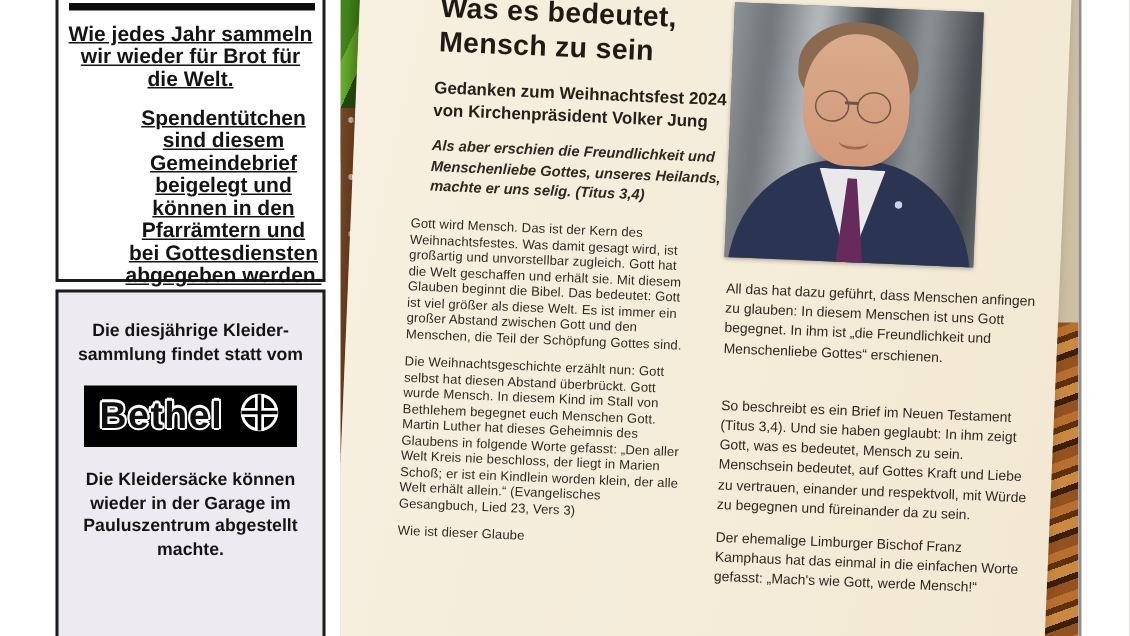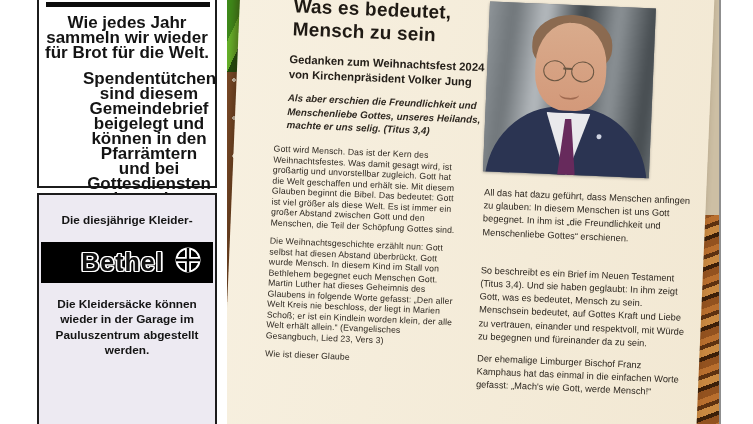--- a/index.html
+++ b/index.html
@@ -4,31 +4,31 @@
 <style>
   html,body{margin:0;padding:0;}
   body{width:753px;height:424px;overflow:hidden;background:#ffffff;
        font-family:"Liberation Sans",sans-serif;position:relative;}
 
   
   .side-box{position:absolute;left:37px;width:180px;border:2px solid #1c1c1c;
             box-sizing:border-box;text-align:center;color:#141414;}
   .box-brot{top:-3px;height:191px;background:#ffffff;}
   .brot-bar{position:absolute;left:7px;top:3px;width:164px;height:5px;background:#0c0c0c;}
-  .box-brot p{margin:11px auto 0;font-size:17px;line-height:15px;font-weight:bold;}
+  .box-brot p{margin:11px auto 0;font-size:14px;line-height:15px;font-weight:bold;text-decoration:underline;}
   .box-brot .p1{max-width:164px;margin-top:16px;}
   .box-brot .p2{max-width:146px;margin-left:44px;}
   .box-brot .thanks{font-style:italic;margin-top:13px;}
 
   .box-kleider{top:193px;height:262px;background:#edeaf2;}
   .box-kleider p{margin:0 auto;font-size:11.8px;line-height:15.5px;font-weight:bold;}
   .kleider-intro{margin-top:18px !important;text-align:center;}
   .kleider-date{font-size:14.2px !important;margin-top:15px !important;letter-spacing:.2px;}
   .bethel-logo{width:142px;height:41px;background:#000;margin:13px auto 0;
-               display:flex;align-items:center;justify-content:center;gap:9px;padding-left:30px;}
+               display:flex;align-items:center;justify-content:center;gap:9px;}
   .bethel-word{font-size:25px;font-weight:bold;color:#111;letter-spacing:1px;
                text-shadow:-1.2px -1.2px 0 #fff,1.2px -1.2px 0 #fff,-1.2px 1.2px 0 #fff,
                            1.2px 1.2px 0 #fff,0 -1.4px 0 #fff,0 1.4px 0 #fff,
                            -1.4px 0 0 #fff,1.4px 0 0 #fff;}
   .kleider-outro{margin-top:14px !important;max-width:152px;}
 
   
   .photo-area{position:absolute;left:227px;top:0;width:492px;height:424px;
               overflow:hidden;background:#cdbfa4;}
   .bg-leaves{position:absolute;left:0;top:0;width:38px;height:108px;
@@ -99,31 +99,32 @@
 
   <div class="side-box box-brot">
     <div class="brot-bar"></div>
     <p class="p1">Wie jedes Jahr sammeln wir wieder für Brot für die Welt.</p>
     <p class="p2">Spendentütchen sind diesem Gemeindebrief beigelegt und können in den Pfarrämtern und bei Gottesdiensten abgegeben werden.</p>
     <p class="thanks">Vielen Dank</p>
   </div>
 
   <div class="side-box box-kleider">
     <p class="kleider-intro">Die diesjährige Kleider-</p>
+    <p>sammlung findet statt vom</p>
     <div class="bethel-logo">
       <span class="bethel-word">Bethel</span>
       <span>
         <svg width="30" height="30" viewBox="0 0 30 30">
           <circle cx="15" cy="15" r="11.5" fill="none" stroke="#ffffff" stroke-width="2"></circle>
           <path d="M15 3 V27 M3 15 H27" stroke="#ffffff" stroke-width="6"></path>
           <path d="M15 3 V27 M3 15 H27" stroke="#000000" stroke-width="2.4"></path>
         </svg>
       </span>
     </div>
-    <p class="kleider-outro">Die Kleidersäcke können wieder in der Garage im Pauluszentrum abgestellt werden.</p>
+    <p class="kleider-outro">Die Kleidersäcke können wieder in der Garage im Pauluszentrum abgestellt machte.</p>
   </div>
 
   <div class="photo-area">
     <div class="bg-leaves"></div>
     <div class="bg-pinecone"></div>
     <div class="bg-wood"></div>
 
     <div class="paper">
       <div class="a-title">
         <div>Was es bedeutet,</div>

